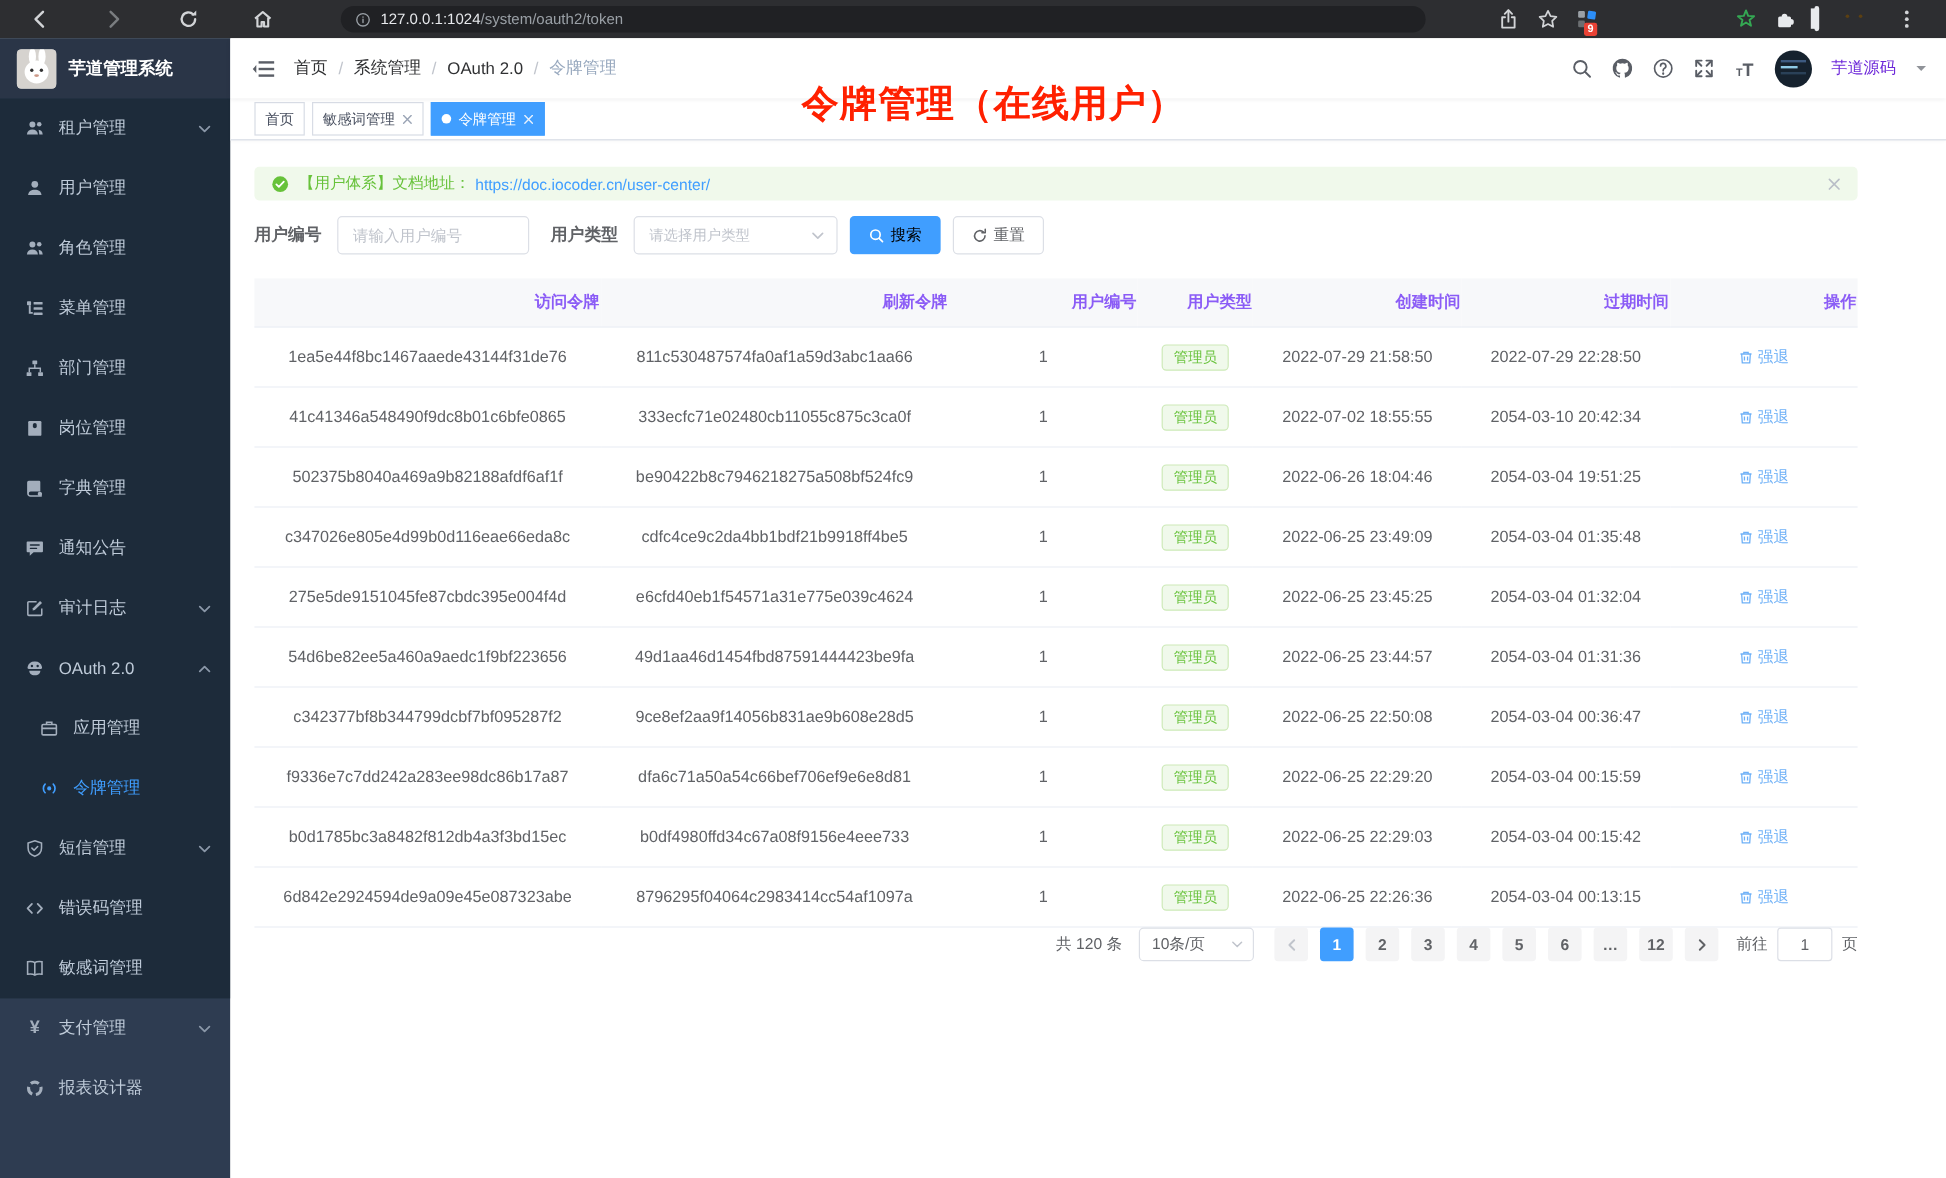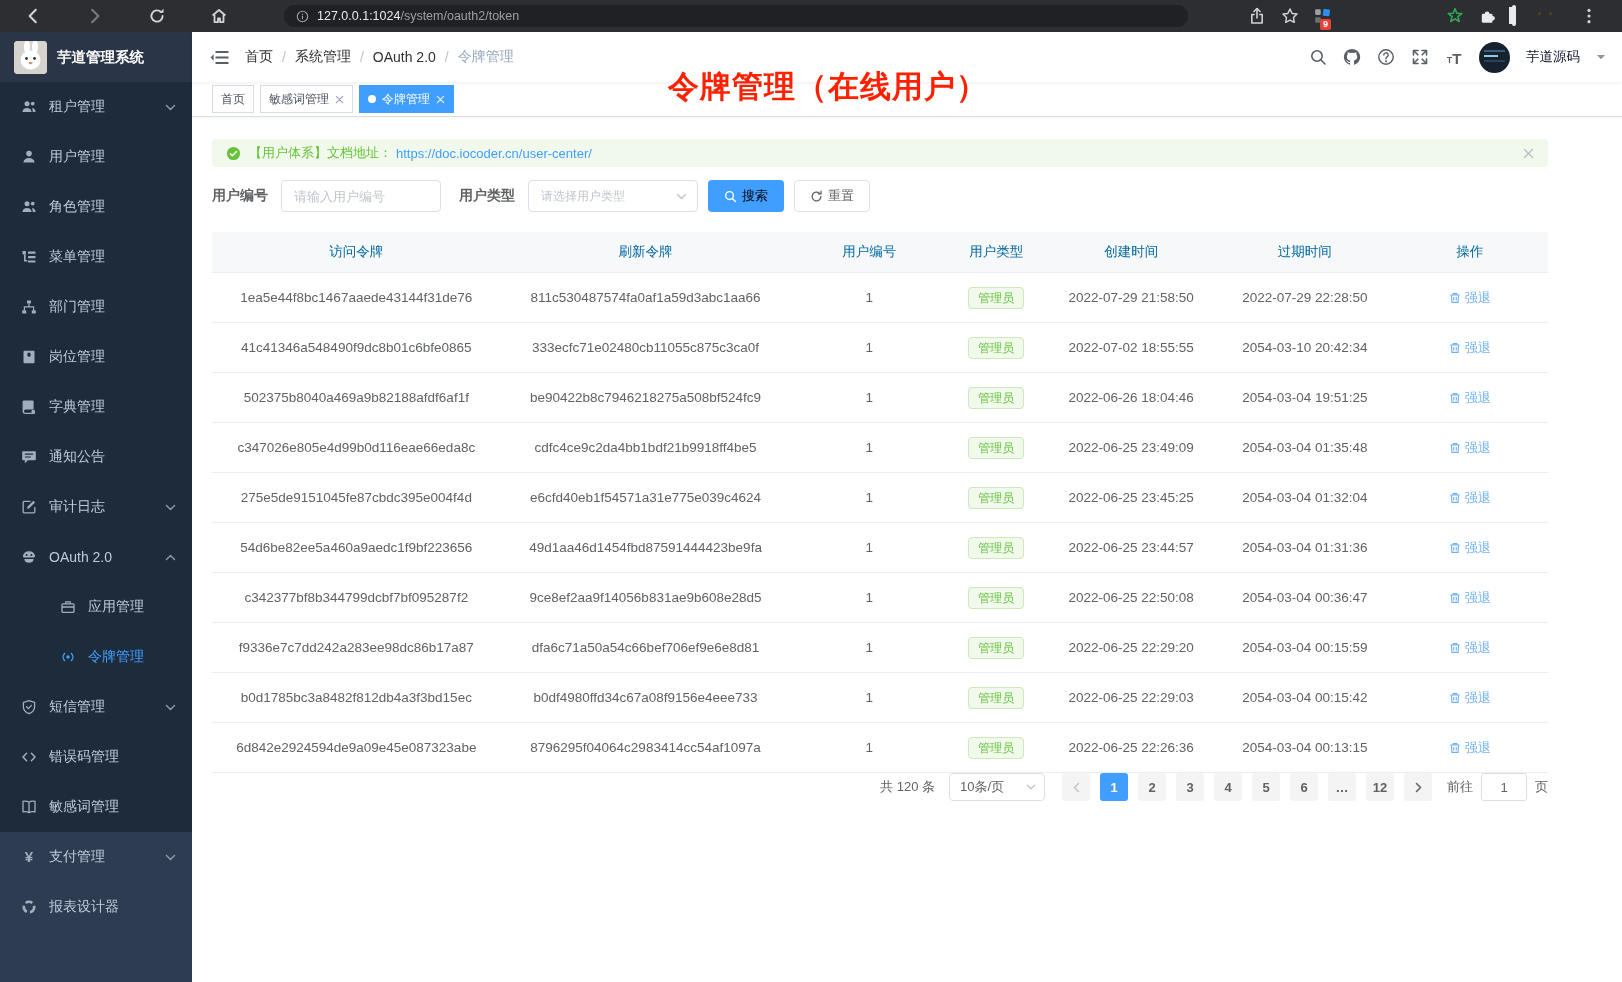--- a/index.html
+++ b/index.html
@@ -29,37 +29,37 @@
   
   .app{display:flex;height:950px}
   .sidebar{width:192px;background:#2e3c51;flex:0 0 auto;display:flex;flex-direction:column}
   .logo{height:50px;background:#2a3547;display:flex;align-items:center;padding:0 14px;gap:10px}
   .logo-img{width:33px;height:33px;border-radius:4px;background:#d9d9d9;overflow:hidden;flex:0 0 auto}
   .logo-title{color:#fff;font-size:14.5px;font-weight:700;white-space:nowrap}
   .menu-top{background:#1d2b3a}
   .menu-item{height:50px;display:flex;align-items:center;padding:0 8px 0 21px;color:#bfcbd9;font-size:14px;cursor:pointer;position:relative}
   .menu-item .mic{width:16px;height:16px;color:#a3aebc;margin-right:12px;flex:0 0 auto;font-size:15px;line-height:16px;text-align:center;font-weight:700}
   .menu-item .chev{margin-left:auto;width:11px;height:11px;color:#8a97a8;margin-right:8px}
-  .menu-item.sub{padding-left:60px}
+  .menu-item.sub{padding-left:33px}
   .menu-item.active{color:#409eff}
   .menu-item.active .mic{color:#409eff}
   
   .main{flex:1;display:flex;flex-direction:column;background:#fff;min-width:0}
   .navbar{height:50px;display:flex;align-items:center;padding:0 16px 0 18px;box-shadow:0 1px 4px rgba(0,21,41,.08);position:relative;z-index:2;background:#fff}
   .hamburger{width:19px;height:19px;color:#5a5e66;cursor:pointer;margin-right:16px}
   .breadcrumb{display:flex;align-items:center;gap:9px;font-size:14px}
   .breadcrumb .bc{color:#303133}
   .breadcrumb .bc.last{color:#97a8be}
   .breadcrumb .sep{color:#c0c4cc}
   .nav-right{margin-left:auto;display:flex;align-items:center;gap:16px}
   .nav-right .nic{width:18px;height:18px;color:#5a5e66;cursor:pointer}
   .avatar{width:31px;height:31px;border-radius:50%;background:#16222e;position:relative;overflow:hidden;cursor:pointer}
   .avatar i{position:absolute;left:5px;right:5px;height:2px;background:#3d5a80}
   .avatar i.a{top:8px}.avatar i.b{top:13px;right:12px;background:#8ecae6}.avatar i.c{top:18px;background:#2a4158}
-  .username{font-size:13.5px;color:#0f172a;cursor:pointer}
+  .username{font-size:13.5px;color:#6d28d9;cursor:pointer}
   .caret{width:10px;height:10px;color:#909399;cursor:pointer}
   
   .tagsbar{height:34px;border-bottom:1px solid #d8dce5;display:flex;align-items:center;padding-left:20px;gap:6px;background:#fff;box-shadow:0 1px 3px rgba(0,0,0,.04)}
   .tag-item{height:26px;border:1px solid #d8dce5;background:#fff;color:#495060;font-size:12px;display:flex;align-items:center;padding:0 8px;gap:6px;cursor:pointer}
   .tag-item .dot{width:8px;height:8px;border-radius:50%;background:#fff;display:none}
   .tag-item .tclose{width:9px;height:9px;color:#9aa4b5}
   .tag-item.active{background:#409eff;border-color:#409eff;color:#fff}
   .tag-item.active .dot{display:block}
   .tag-item.active .tclose{color:#e8f1fc}
   
@@ -78,21 +78,21 @@
   .f-select{width:170px;height:32px;border:1px solid #dcdfe6;border-radius:4px;display:flex;align-items:center;justify-content:space-between;padding:0 10px 0 12px;box-sizing:border-box;cursor:pointer;margin-right:10px}
   .f-select .ph{font-size:12px;color:#c0c4cc}
   .f-select .sarr{width:11px;height:11px;color:#c0c4cc}
   .gap1{width:18px}
   .btn{height:32px;border-radius:4px;font-size:13px;display:inline-flex;align-items:center;gap:5px;padding:0 15px;cursor:pointer;border:1px solid transparent;font-family:inherit}
   .btn .bic{width:13px;height:13px}
   .btn-primary{background:#409eff;color:#000000;margin-left:0}
   .btn-plain{background:#fff;color:#606266;border-color:#dcdfe6;margin-left:10px}
   
   table.grid{margin-top:20px;width:100%;border-collapse:collapse;table-layout:fixed}
-  .grid th{height:38px;background:#f7f8fa;color:#0369a1;font-size:13.5px;font-weight:400;text-align:center;border-bottom:1px solid #ebeef5}
+  .grid th{height:38px;background:#f7f8fa;color:#8b5cf6;font-size:13.5px;font-weight:700;text-align:right;border-bottom:1px solid #ebeef5}
   .grid td{height:47px;text-align:center;font-size:13.5px;color:#606266;border-bottom:1px solid #ebeef5;overflow:hidden;white-space:nowrap}
   .tagchip{display:inline-block;background:#f0f9eb;border:1px solid #cdeab8;color:#67c23a;font-size:12px;line-height:20px;padding:0 9px;border-radius:4px}
   .actlink{color:#6fb1f7;font-size:13px;display:inline-flex;align-items:center;gap:4px;cursor:pointer}
   .actlink .tic{width:12px;height:12px}
   
   .pager{display:flex;align-items:center;justify-content:flex-end;font-size:13px;color:#606266}
   .pg-total{margin-right:14px}
   .pg-size{width:96px;height:28px;border:1px solid #dcdfe6;border-radius:4px;display:flex;align-items:center;justify-content:space-between;padding:0 8px 0 10px;box-sizing:border-box;cursor:pointer;margin-right:12px}
   .pg-size .sarr{width:10px;height:10px;color:#c0c4cc}
   .pg-btn{min-width:28px;height:28px;background:#f4f4f5;border-radius:3px;display:inline-flex;align-items:center;justify-content:center;margin:0 5px;color:#606266;font-weight:700;cursor:pointer;padding:0 4px;box-sizing:border-box}

